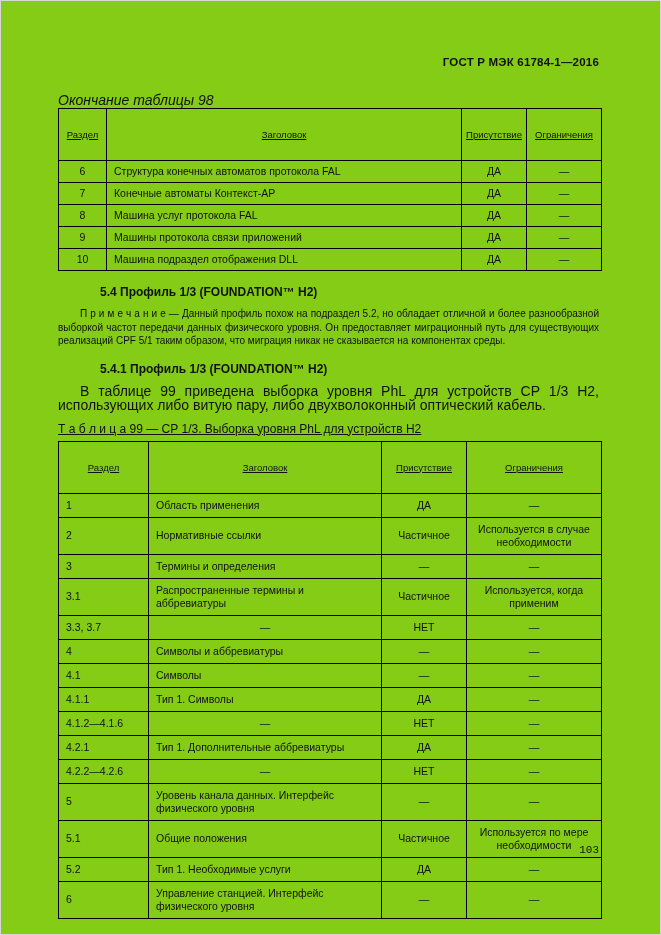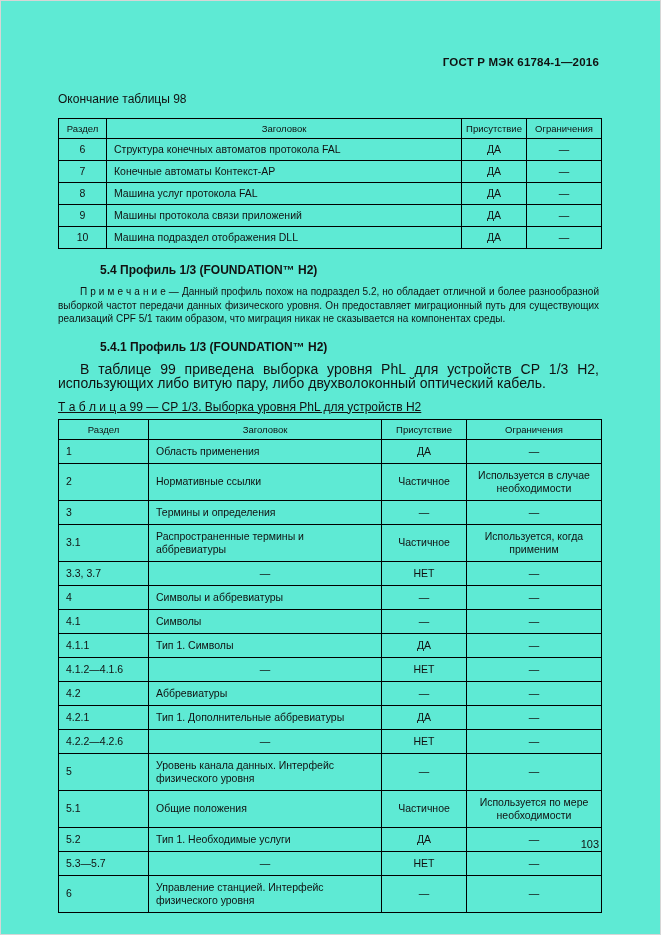--- a/index.html
+++ b/index.html
@@ -1,39 +1,39 @@
 <!DOCTYPE html>
 <html><head>
 <meta charset="utf-8">
 <style>
   * { margin: 0; padding: 0; box-sizing: border-box; }
   html, body { background: #e8e8e8; }
   body { font-family: "Liberation Sans", sans-serif; color: #111; }
   .page {
     width: 661px; height: 935px; margin: 0 auto;
-    background: #5eead4; position: relative; overflow: hidden;
+    background: #84cc16; position: relative; overflow: hidden;
     border: 1px solid #d6d6d6;
   }
   .content { padding: 55px 61px 0 57px; }
 
   .doc-header {
     text-align: right; font-weight: bold; font-size: 11.5px;
     margin-bottom: 24px; letter-spacing: 0.2px;
   }
 
   .caption-italic {
-    font-size: 12px; margin-bottom: 12px;
+    font-style: italic; font-size: 14px; margin-bottom: 0;
   }
 
   table { border-collapse: collapse; width: 100%; table-layout: fixed; }
   .doc-table { border: 1.6px solid #000; }
   .doc-table th, .doc-table td { border: 1px solid #000; }
   .doc-table th {
     font-size: 9.5px; font-weight: normal; text-align: center;
-    padding: 4px 2px; line-height: 11px;
+    padding: 20px 2px; line-height: 11px; text-decoration: underline;
   }
   .doc-table td {
     font-size: 10.5px; padding: 4px 7px; vertical-align: middle;
     line-height: 13px; word-wrap: break-word;
   }
   .t98 td:first-child { text-align: center; }
   .t99 td { padding-top: 5px; padding-bottom: 5px; }
   td.c { text-align: center; }
 
   .heading {
@@ -44,22 +44,22 @@
     text-indent: 22px; margin-bottom: 12px;
   }
   .para {
     font-size: 14px; line-height: 14px; text-align: justify;
     text-indent: 22px; margin-bottom: 10px;
   }
   .table-caption {
     font-size: 12px; margin: 10px 0 5px 0; text-decoration: underline;
   }
   .page-number {
-    position: absolute; right: 61px; bottom: 84px;
-    font-size: 11px; text-align: right;
+    position: absolute; right: 61px; bottom: 78px;
+    font-size: 11px; text-align: right; font-family: Liberation Mono, monospace;
   }
 </style>
 </head>
 <body>
 
 <div class="page">
   <div class="content">
 
     <div class="doc-header">ГОСТ Р МЭК 61784-1—2016</div>
 
@@ -188,26 +188,20 @@
             <td class="c">ДА</td>
             <td class="c">—</td>
           </tr>
           <tr>
             <td>4.1.2—4.1.6</td>
             <td class="c">—</td>
             <td class="c">НЕТ</td>
             <td class="c">—</td>
           </tr>
           <tr>
-            <td>4.2</td>
-            <td>Аббревиатуры</td>
-            <td class="c">—</td>
-            <td class="c">—</td>
-          </tr>
-          <tr>
             <td>4.2.1</td>
             <td>Тип 1. Дополнительные аббревиатуры</td>
             <td class="c">ДА</td>
             <td class="c">—</td>
           </tr>
           <tr>
             <td>4.2.2—4.2.6</td>
             <td class="c">—</td>
             <td class="c">НЕТ</td>
             <td class="c">—</td>
@@ -224,26 +218,20 @@
             <td class="c">Частичное</td>
             <td class="c">Используется по мере необходимости</td>
           </tr>
           <tr>
             <td>5.2</td>
             <td>Тип 1. Необходимые услуги</td>
             <td class="c">ДА</td>
             <td class="c">—</td>
           </tr>
           <tr>
-            <td>5.3—5.7</td>
-            <td class="c">—</td>
-            <td class="c">НЕТ</td>
-            <td class="c">—</td>
-          </tr>
-          <tr>
             <td>6</td>
             <td>Управление станцией. Интерфейс физического уровня</td>
             <td class="c">—</td>
             <td class="c">—</td>
           </tr>
         </tbody>
     </table>
 
   </div>
 

